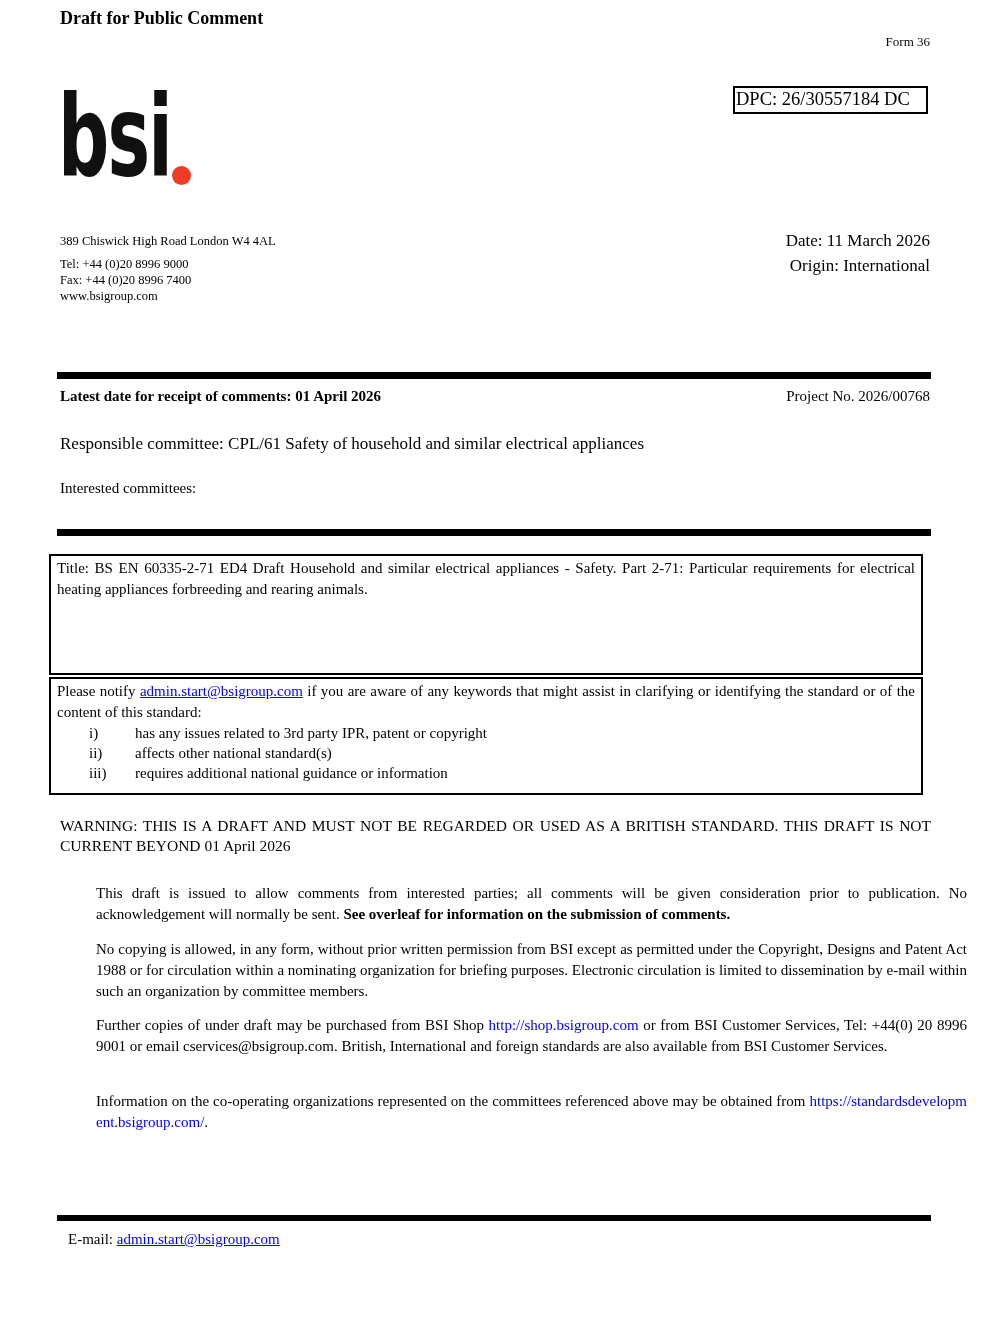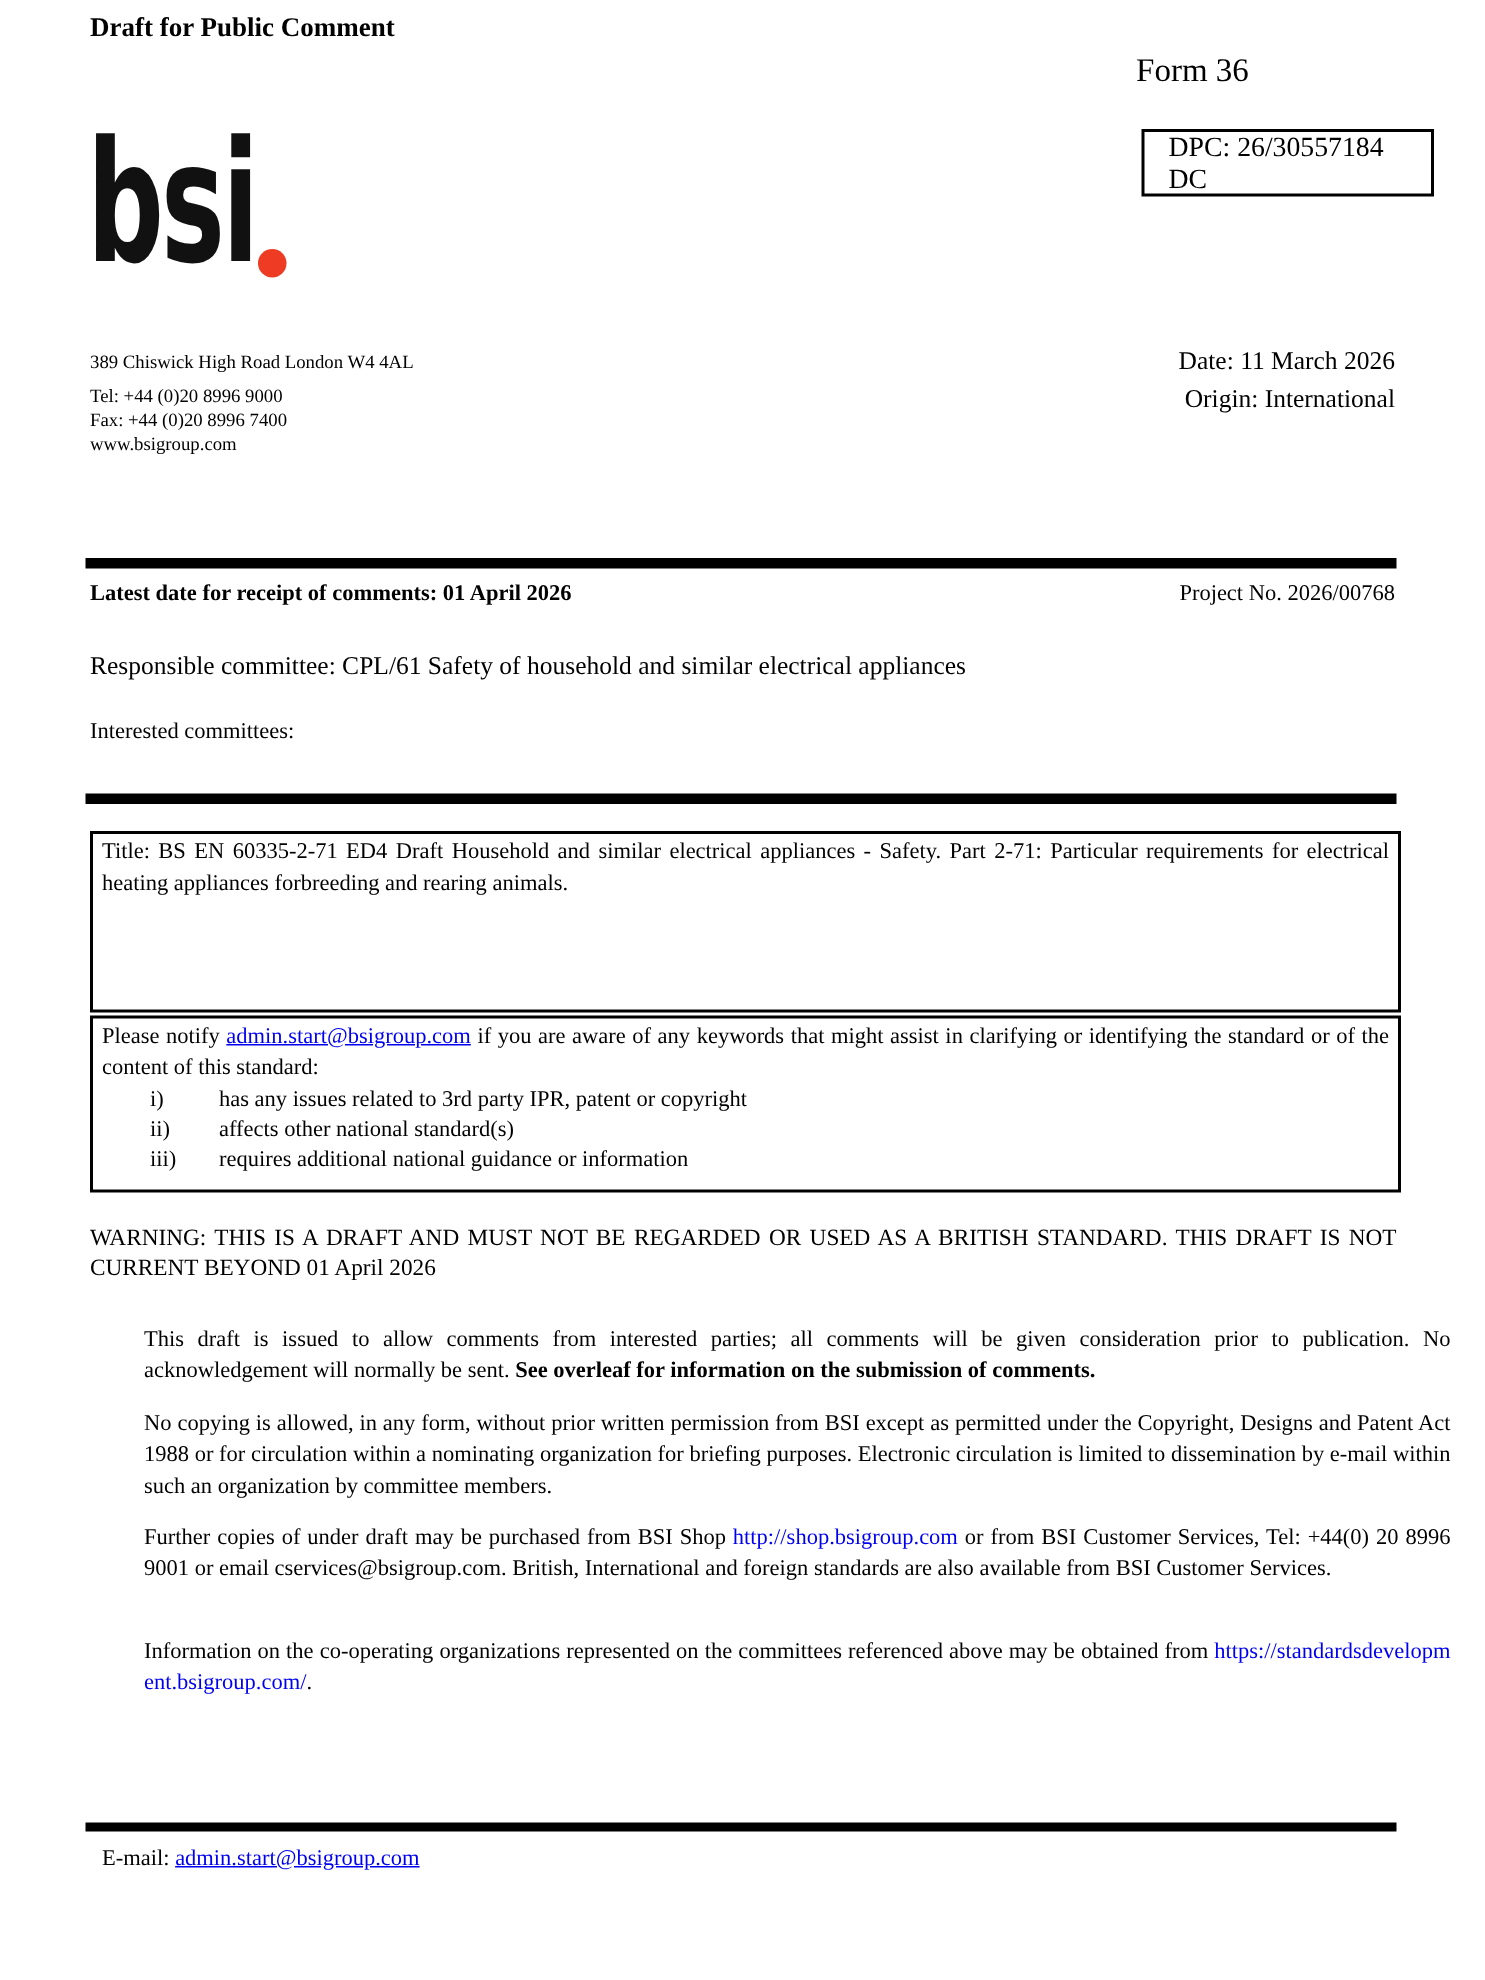--- a/index.html
+++ b/index.html
@@ -5,26 +5,26 @@
   html,body { margin:0; padding:0; }
   body {
     width:990px; height:1320px; position:relative;
     background:#ffffff; color:#000;
     font-family:"Liberation Serif", serif;
     overflow:hidden;
   }
   .abs { position:absolute; }
 
   .draft-label { left:60px; top:8px; font-size:18px; font-weight:bold; }
-  .form-label  { left:660px; top:34px; width:270px; text-align:center; font-size:22px; }
+  .form-label  { left:660px; top:34px; width:270px; text-align:right; font-size:13px; }
 
   .dpc-box {
-    left:733px; top:86px; width:195px; height:45px;
+    left:733px; top:86px; width:195px; height:28px;
     border:2px solid #000; box-sizing:border-box;
-    padding:1px 16px; font-size:18.5px;margin-left:28px;
+    padding:1px 1px; font-size:18.5px;
   }
 
   .logo { left:58px; top:80px; width:160px; height:115px; }
   .logo-text {
     display:inline-block; font-family:"DejaVu Sans", sans-serif;
     font-weight:bold; font-size:112px; line-height:1; letter-spacing:-3px;
     transform:scaleX(0.64); transform-origin:left top; color:#111;
   }
   .logo-dot {
     position:absolute; left:114px; top:86px; width:19px; height:19px;
@@ -46,21 +46,21 @@
     left:60px; top:388px; width:870px;
     display:flex; justify-content:space-between; align-items:flex-start;
     font-size:15px;
   }
   .comments-row .left { font-weight:bold; }
   .responsible { left:60px; top:434px; width:870px; font-size:17px; }
   .interested  { left:60px; top:480px; width:870px; font-size:15px; }
 
   .box {
     border:2px solid #000; box-sizing:border-box;
-    left:60px; width:874px; padding:2px 6px;
+    left:49px; width:874px; padding:2px 6px;
     font-size:15px; line-height:21px;
   }
   .title-box { top:554px; height:121px; text-align:justify; }
   .keywords-box { top:677px; height:118px; }
   .keywords-intro { text-align:justify; }
   .kw-item { display:flex; margin-left:32px; line-height:20px; }
   .kw-marker { width:46px; flex:none; }
 
   .warning {
     left:60px; top:816px; width:871px;

